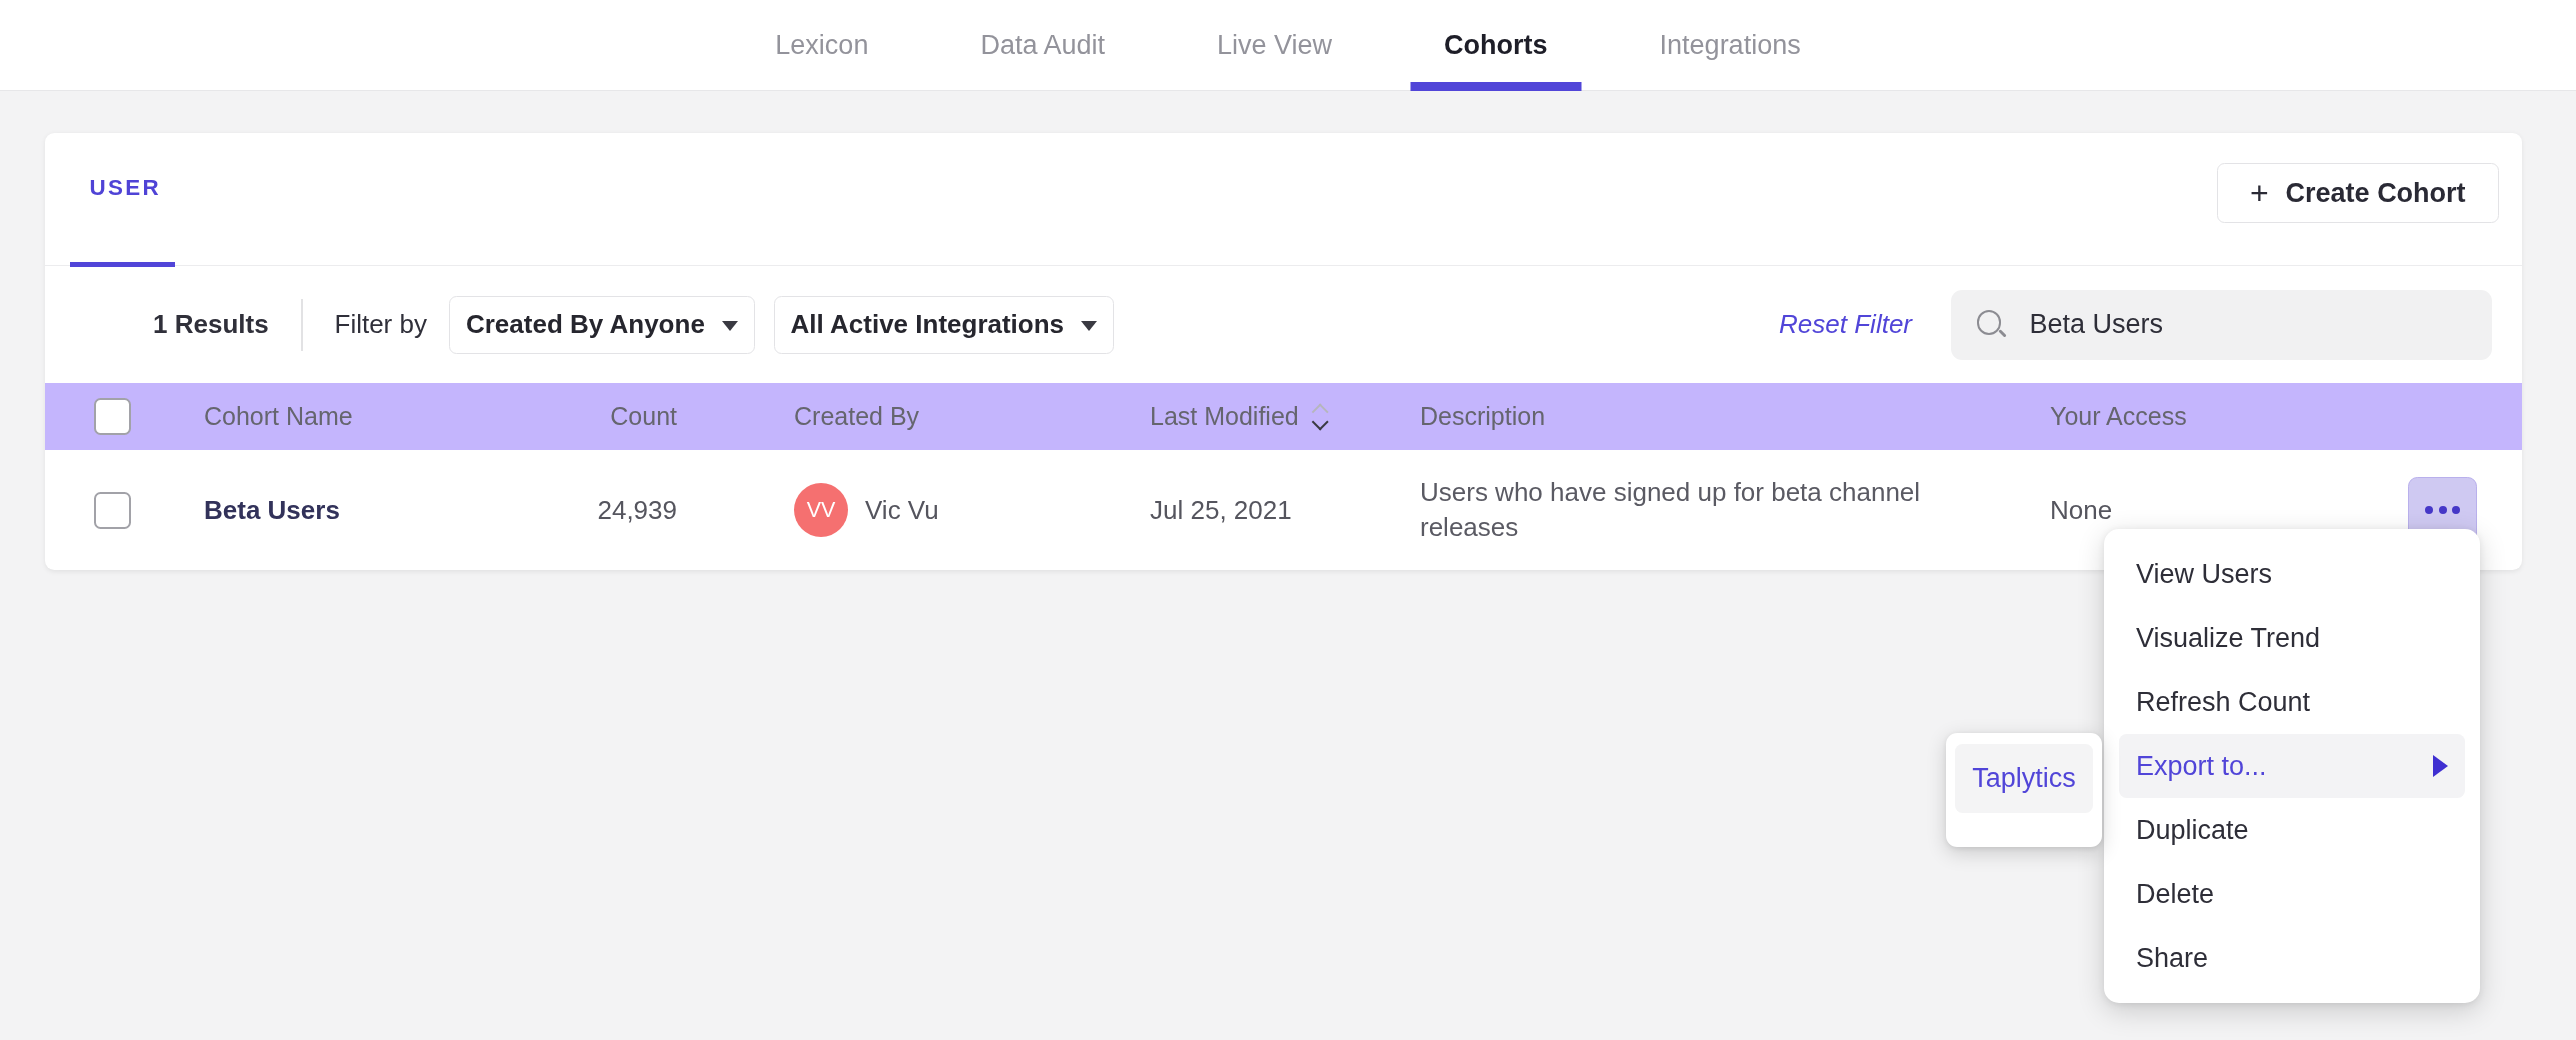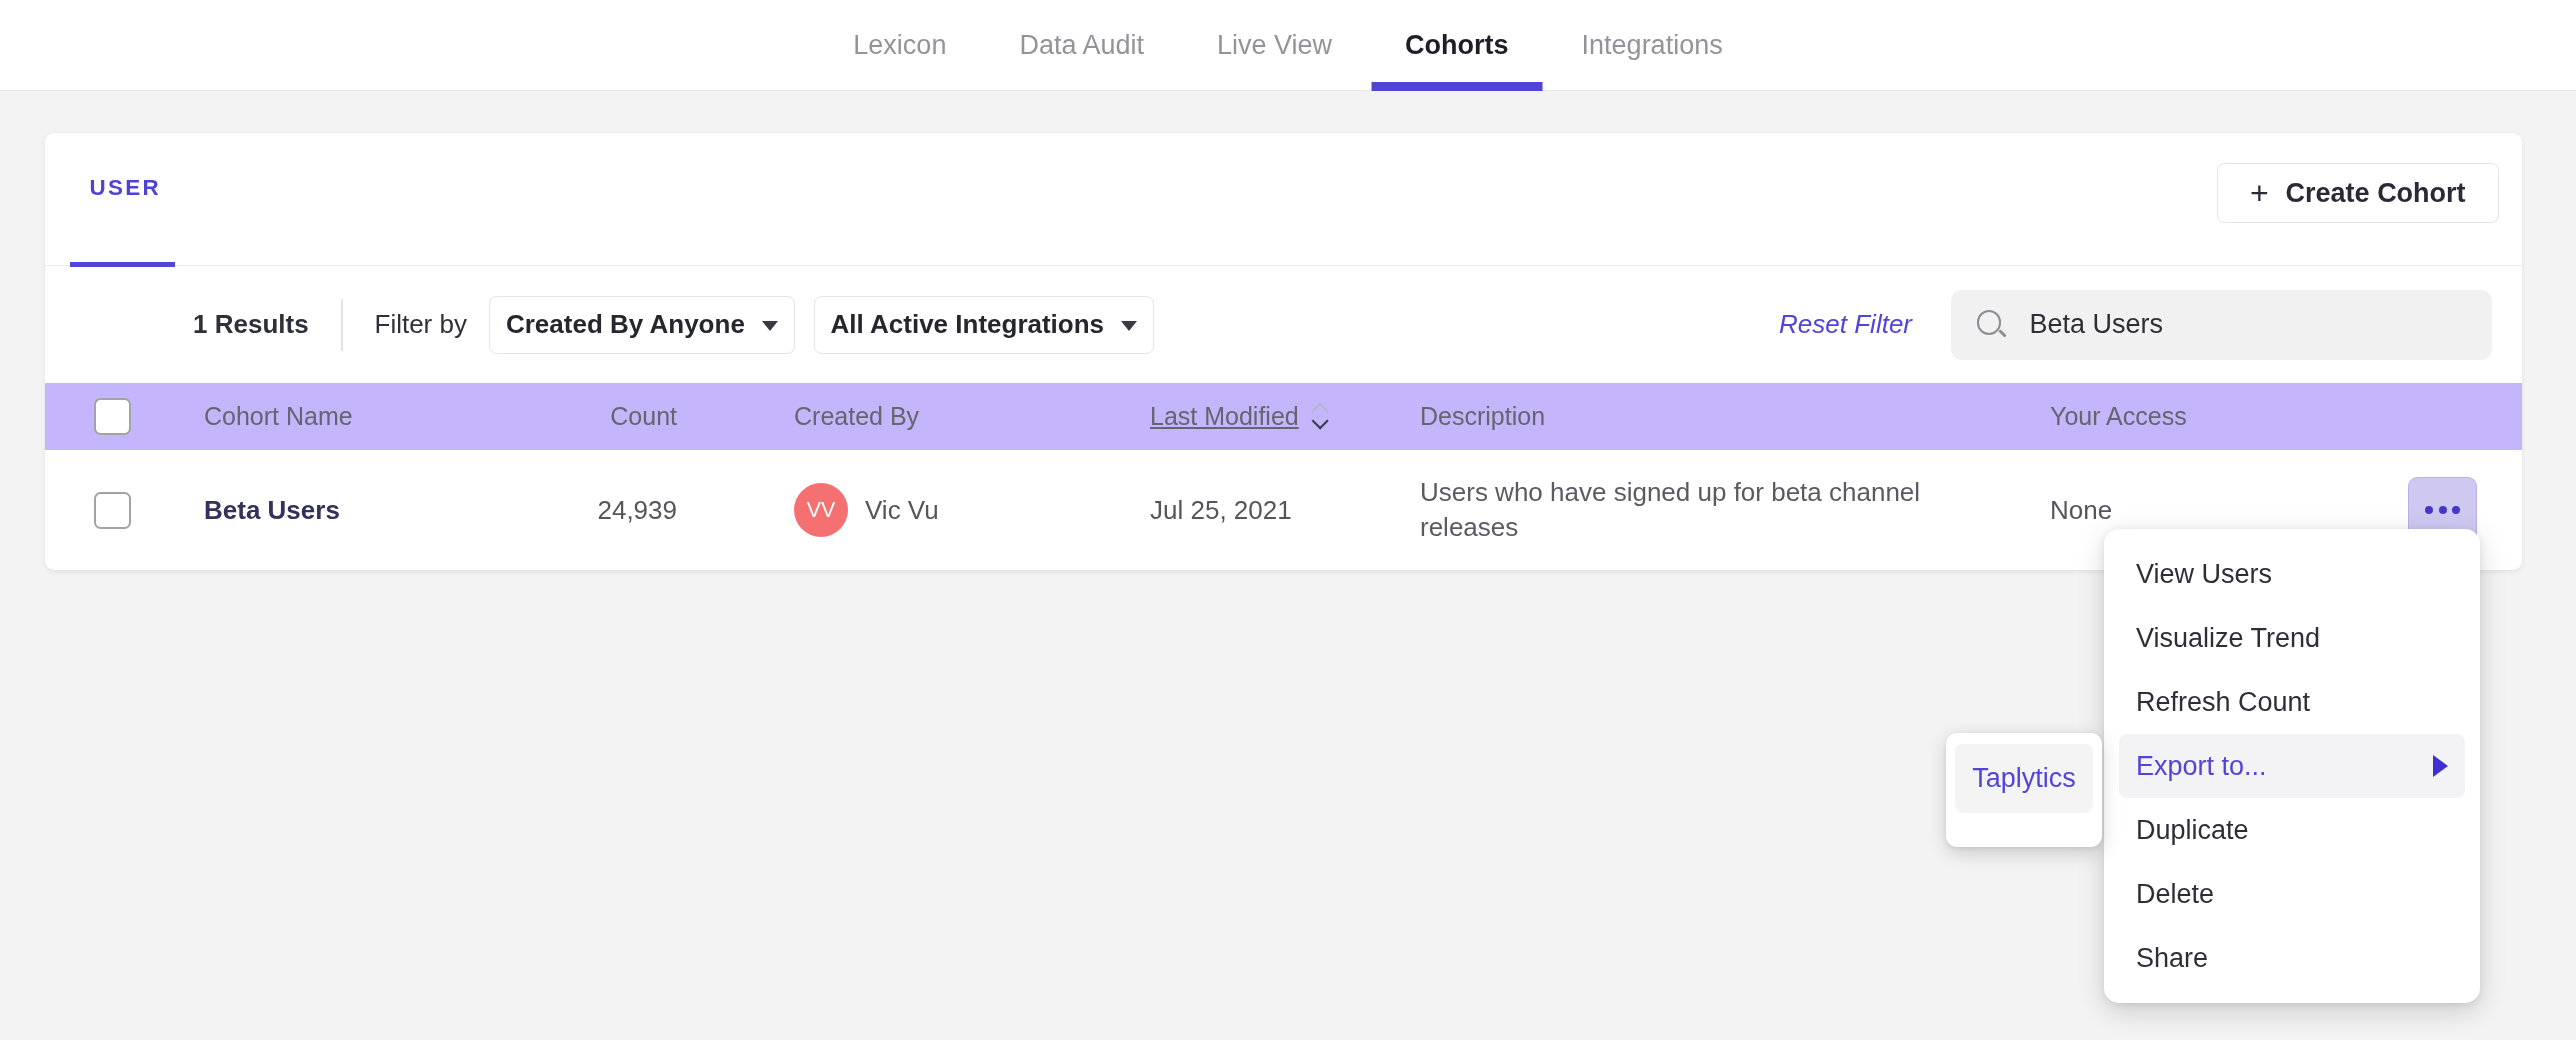--- a/index.html
+++ b/index.html
@@ -7,21 +7,21 @@
   body {
     font-family:"Liberation Sans", sans-serif;
     background:#f3f3f4;
     color:#30303a;
     position:relative;
   }
 
   
   .topnav {
     height:91px; background:#ffffff; border-bottom:0.9px solid #e7e7e9;
-    display:flex; align-items:center; justify-content:center; gap:73px;
+    display:flex; align-items:center; justify-content:center; gap:112px;
   }
   .topnav .tab {
     position:relative; height:91px; display:flex; align-items:center;
     font-size:27px; color:#93939b; cursor:pointer; white-space:nowrap;
   }
   .topnav .tab.active { color:#1e1e28; font-weight:700; }
   .tab-indicator {
     position:absolute; bottom:0; left:50%; transform:translateX(-50%);
     width:171px; height:8.4px; background:#5145d8;
   }
@@ -52,21 +52,21 @@
     background:#ffffff; border:1.9px solid #e3e3e6; border-radius:7.5px;
     font-size:27px; font-weight:700; color:#2a2a35; cursor:pointer;
     font-family:"Liberation Sans", sans-serif;
   }
   .plus-icon { font-size:32px; font-weight:400; color:#2a2a35; line-height:1; }
 
   
   .filter-row {
     height:117px; display:flex; align-items:center; padding:0 30px 0 108px;
   }
-  .results-count { font-size:26px; font-weight:700; color:#30303a; white-space:nowrap;margin-left:40px; }
+  .results-count { font-size:26px; font-weight:700; color:#30303a; white-space:nowrap; }
   .v-divider { width:1.9px; height:52px; background:#e2e2e4; margin:0 32px; }
   .filter-by { font-size:26px; font-weight:400; color:#30303a; margin-right:22px; white-space:nowrap; }
   .dropdown-btn {
     height:58px; padding:0 16px; margin-right:18.7px;
     display:flex; align-items:center; gap:17px;
     background:#fff; border:1.9px solid #e3e3e6; border-radius:7.5px;
     font-size:26px; font-weight:700; color:#26262e; cursor:pointer; white-space:nowrap;
     font-family:"Liberation Sans", sans-serif;
   }
   .caret-down {
@@ -109,21 +109,21 @@
     border-radius:6.5px; cursor:pointer;
   }
   .cell-count { text-align:right; }
   .cohort-link { color:#32325a; font-weight:700; cursor:pointer; }
   .cell-created { display:flex; align-items:center; gap:17px; }
   .avatar {
     width:54px; height:54px; border-radius:50%; background:#f57070;
     color:#fff; font-size:21.5px; font-weight:400;
     display:flex; align-items:center; justify-content:center; flex:none;
   }
-  .cell-modified { display:flex; align-items:center; gap:11.2px;text-decoration:underline; }
+  .cell-modified { display:flex; align-items:flex-end; gap:11.2px; }
   .sort-icon { position:relative; width:20.5px; height:28px; display:inline-block; }
   .sort-icon::before {
     content:""; position:absolute; left:3.7px; top:2.8px; width:10.3px; height:10.3px;
     border-left:2.8px solid #b6b6bc; border-top:2.8px solid #b6b6bc; transform:rotate(45deg);
   }
   .sort-icon::after {
     content:""; position:absolute; left:3.7px; bottom:2.8px; width:10.3px; height:10.3px;
     border-right:2.8px solid #3a3a42; border-bottom:2.8px solid #3a3a42; transform:rotate(45deg);
   }
   .cell-desc { max-width:570px; line-height:35px; color:#5a5a63; }

